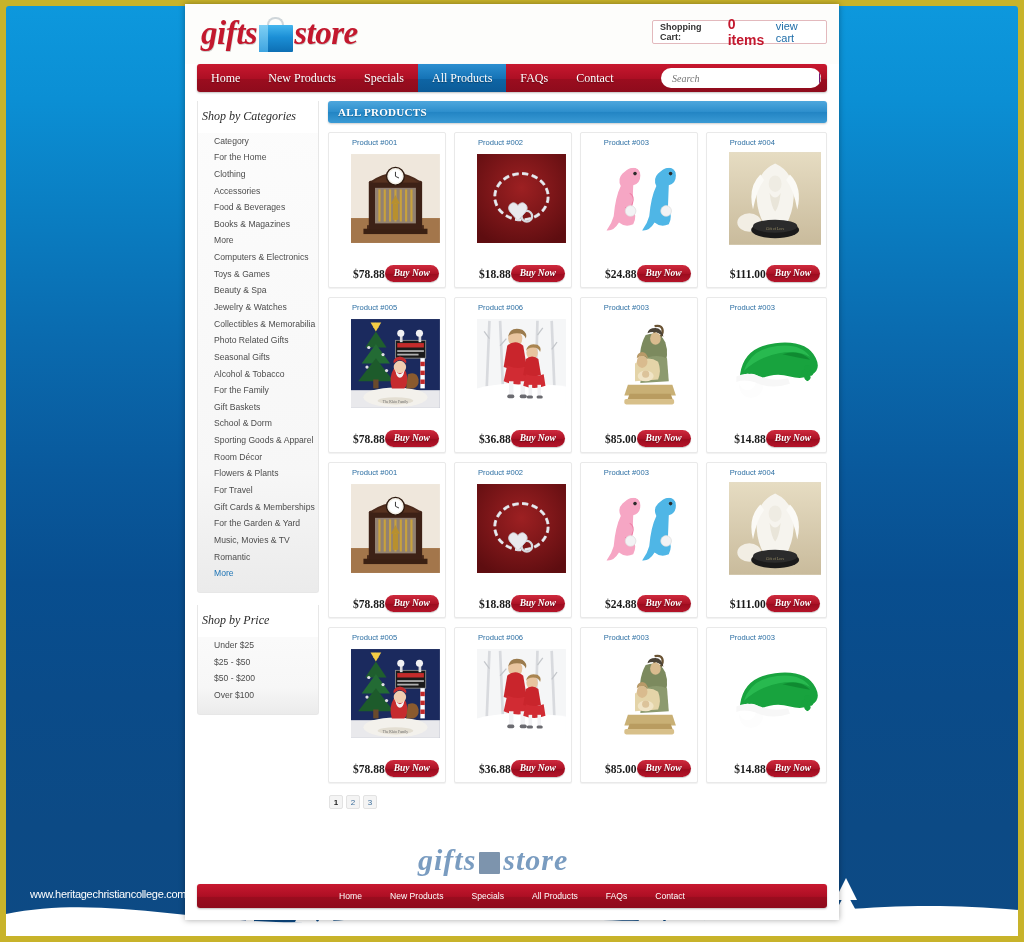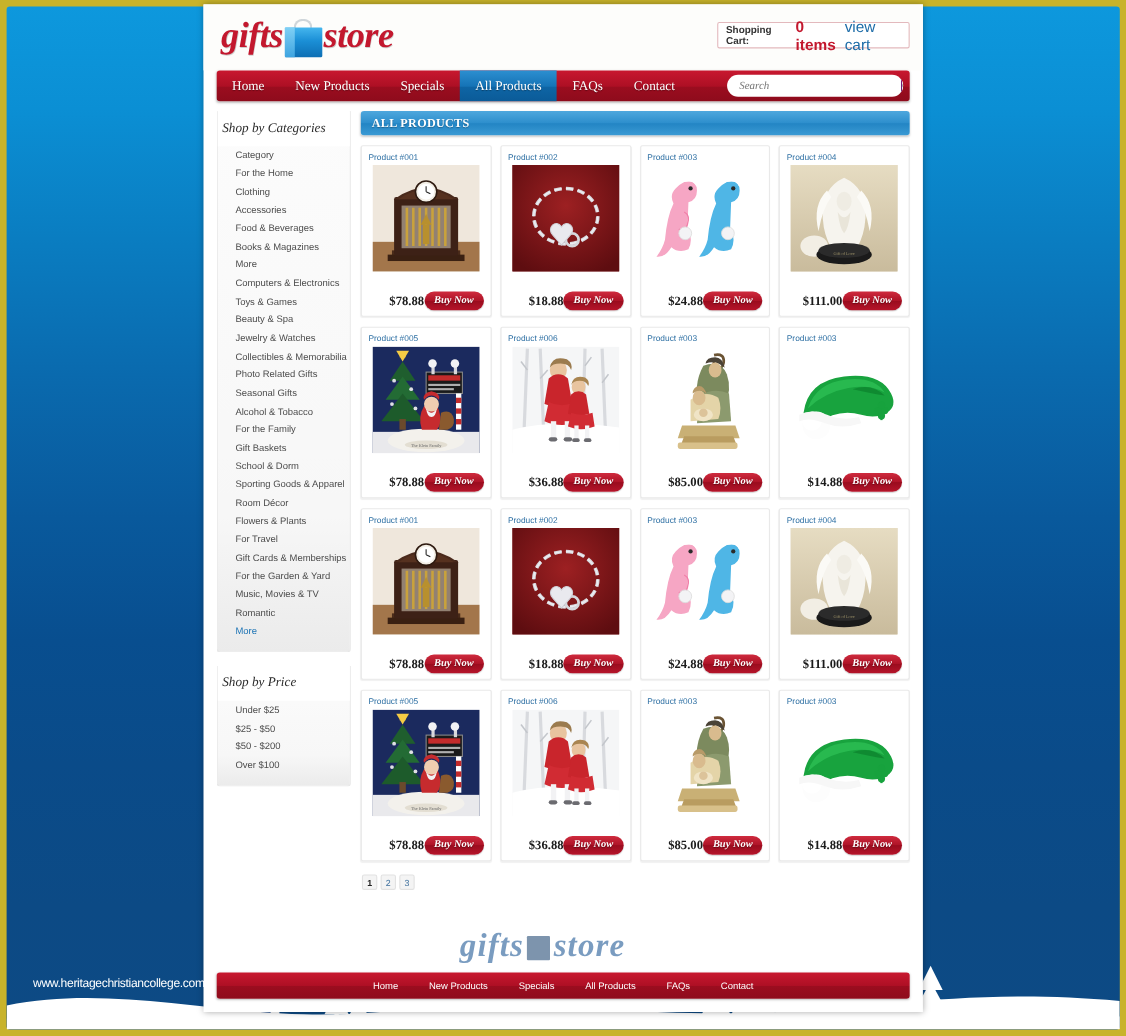--- a/index.html
+++ b/index.html
@@ -167,21 +167,21 @@
     font-weight: bold;
   }
   #cart-count {
     font-size: 14px;
     color: #c3182e;
     font-weight: bold;
     margin-left: 3px;
   }
   #view-cart {
     margin-left: auto;
-    font-size: 14px;
+    font-size: 11px;
     color: #1d6ca8;
     text-decoration: none;
     cursor: pointer;
   }
 
   
   #nav {
     position: relative;
     height: 28px;
     margin: 0 12px;
@@ -307,21 +307,21 @@
   #product-grid {
     display: grid;
     grid-template-columns: repeat(4, 1fr);
     gap: 9px 8px;
   }
 
   .product-card {
     background: #ffffff;
     border: 1px solid #e9e9e9;
     border-radius: 2px;
-    padding: 4px 5px 5px 5px;
+    padding: 4px 5px 5px 22px;
     box-shadow: 0 1px 1px rgba(0,0,0,0.06);
   }
   .product-name {
     font-size: 7.6px;
     color: #2d6fa3;
     margin: 1px 0 3px 1px;
   }
   .product-img {
     width: 100%;
     height: 97px;

